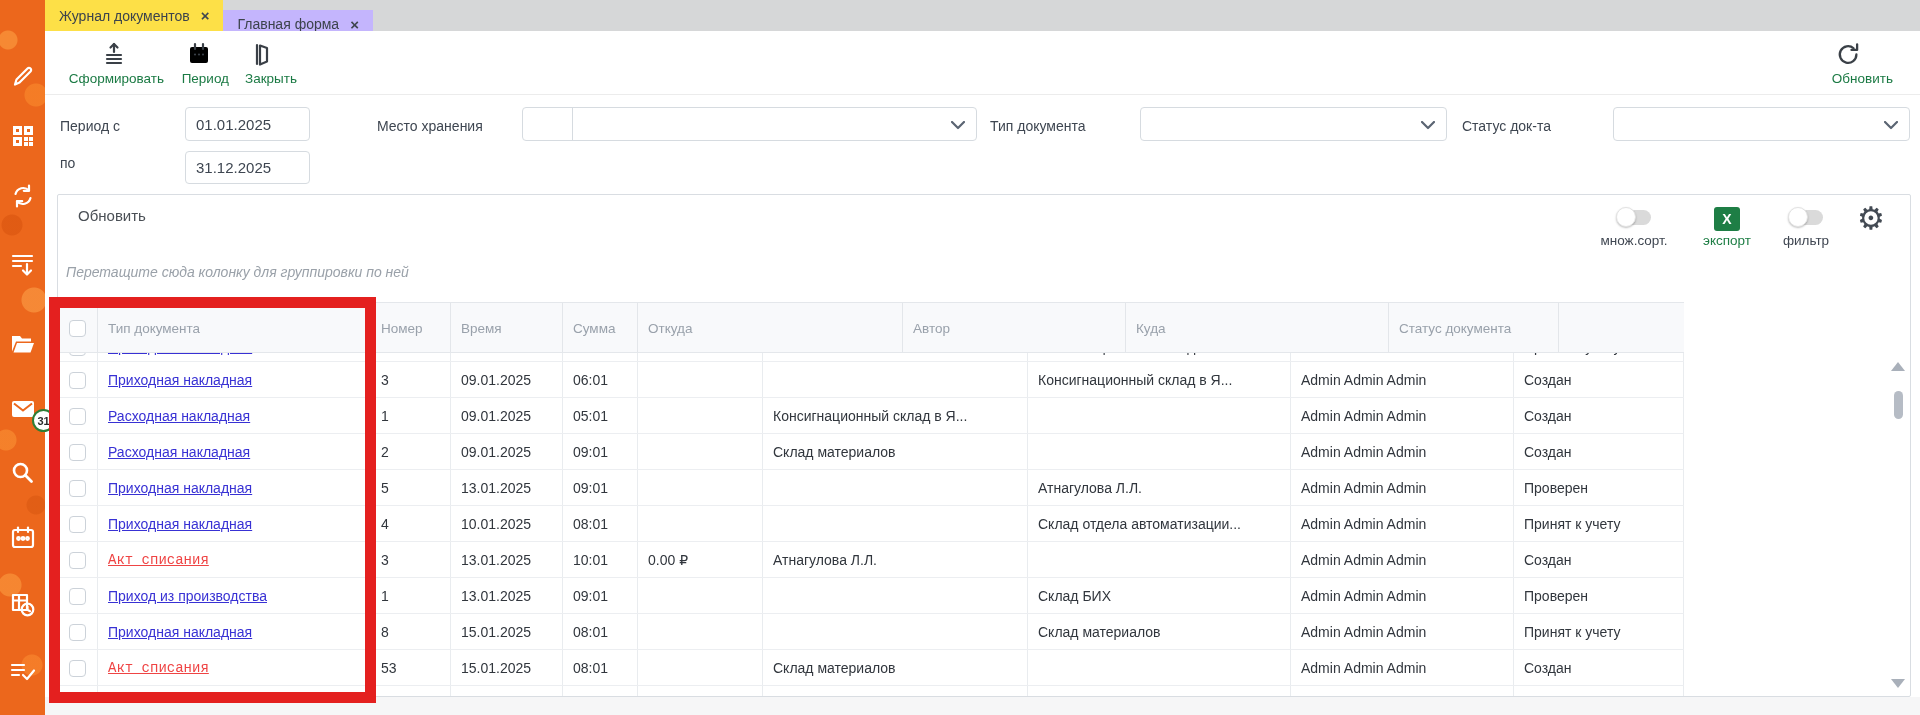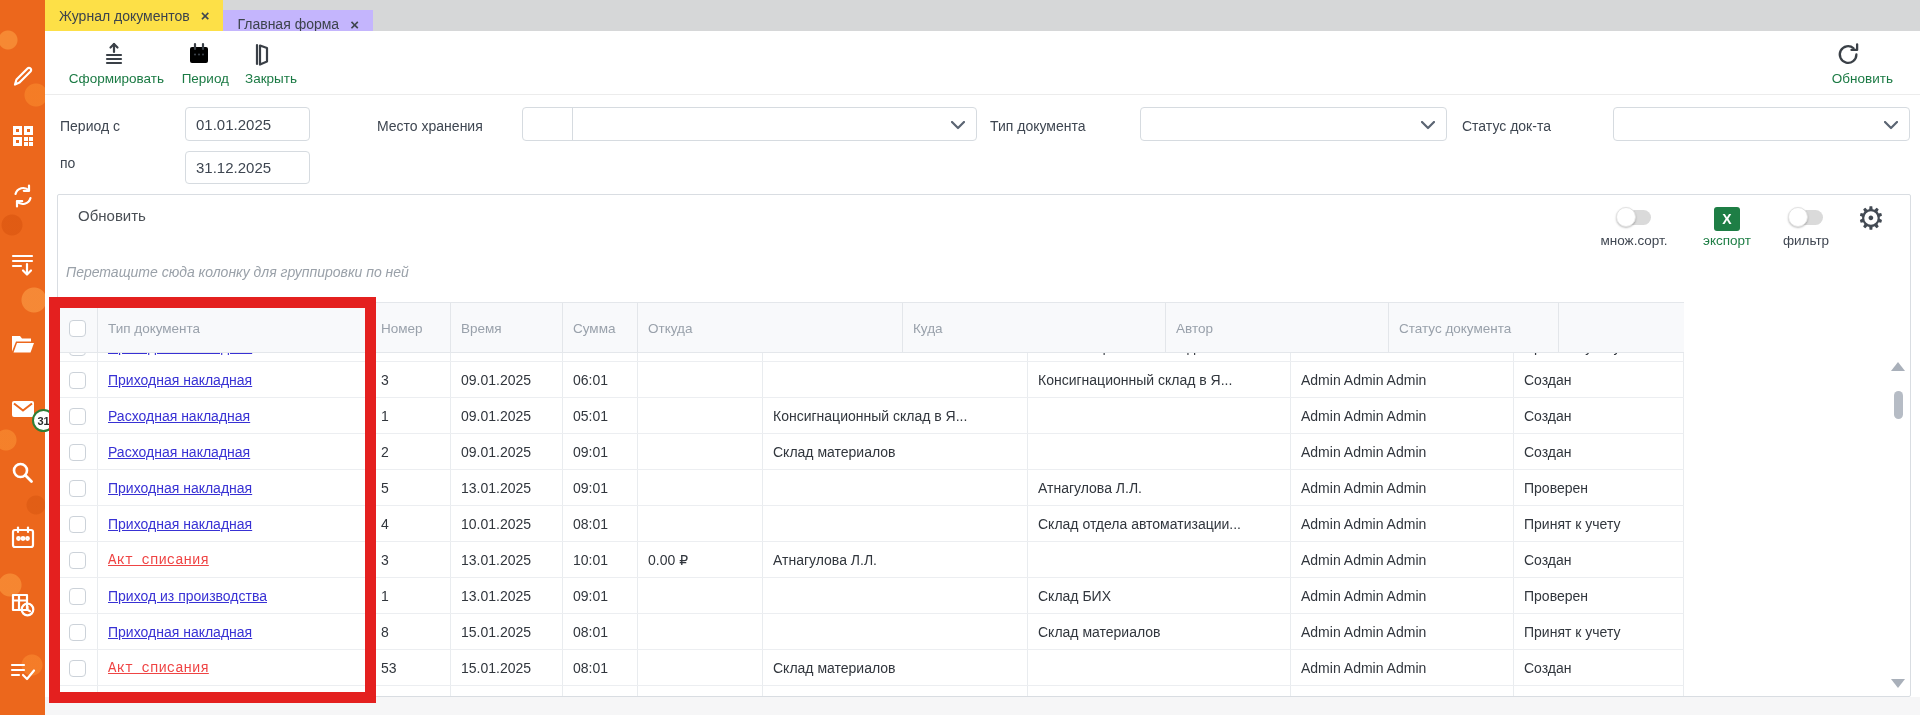--- a/index.html
+++ b/index.html
@@ -293,25 +293,25 @@
         </div>
         <div class="tcell c3">
           <div class="cin">Время</div>
         </div>
         <div class="tcell c4">
           <div class="cin">Сумма</div>
         </div>
         <div class="tcell c6">
           <div class="cin">Откуда</div>
         </div>
+        <div class="tcell c8">
+          <div class="cin">Автор</div>
+        </div>
         <div class="tcell c7">
           <div class="cin">Куда</div>
-        </div>
-        <div class="tcell c8">
-          <div class="cin">Автор</div>
         </div>
         <div class="tcell c9">
           <div class="cin">Статус документа</div>
         </div>
       </div>
     <div id="rows-host">
         <div class="trow sliver">
           <div class="tcell c0">
             <div class="cin">
               <div class="cbx"></div>

